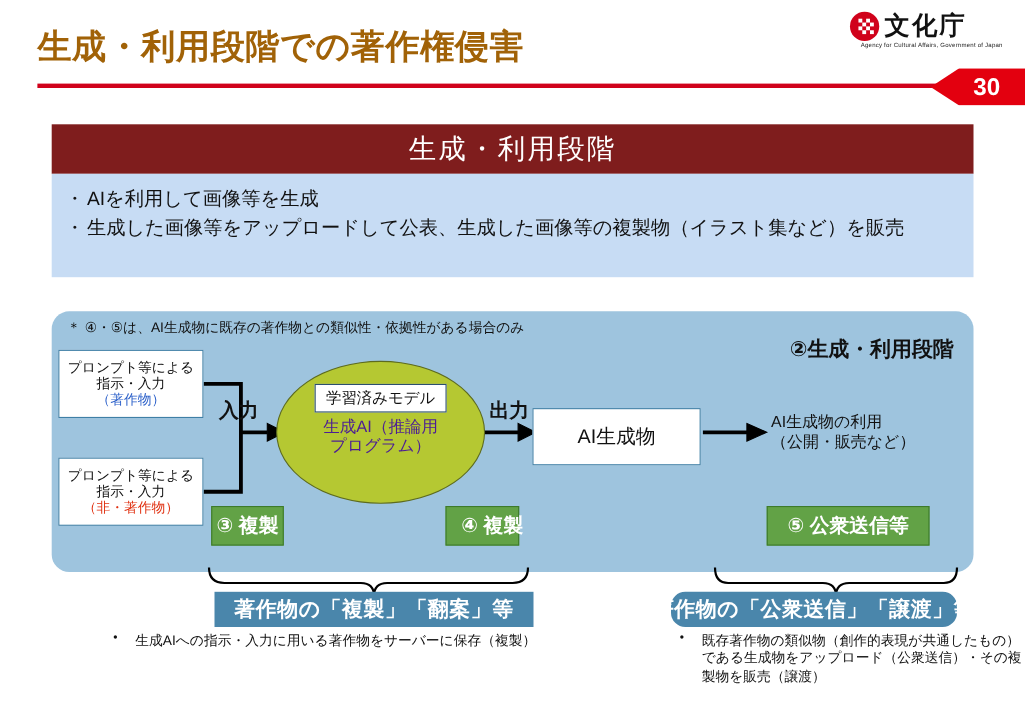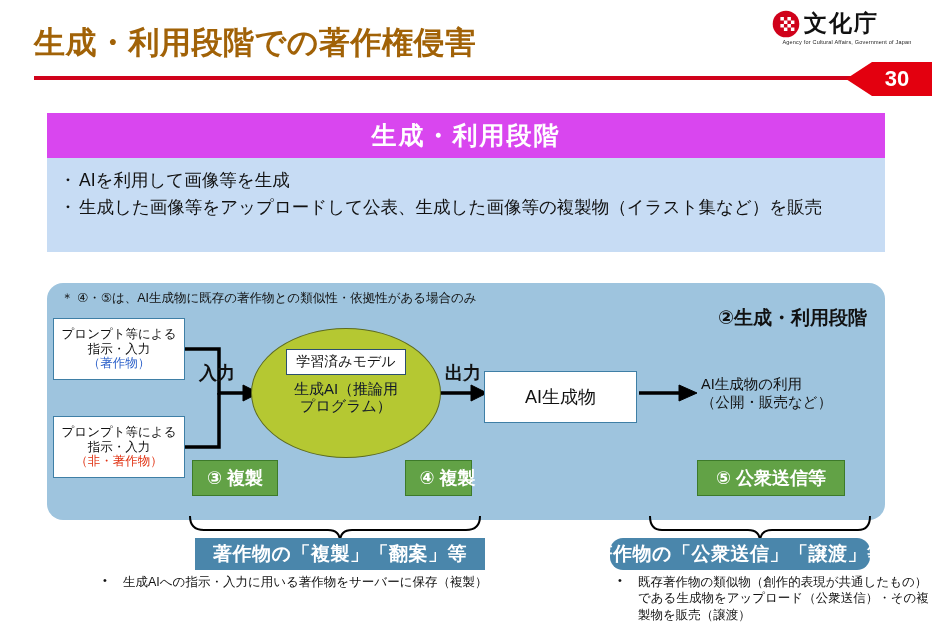--- a/index.html
+++ b/index.html
@@ -41,23 +41,23 @@
     position: absolute; right: 0; top: 0; width: 86px; height: 34px;
     background: #e3000f; color: #fff;
     clip-path: polygon(26px 0, 100% 0, 100% 100%, 26px 100%, 0 50%);
     display: flex; align-items: center; justify-content: center;
     font-size: 22px; font-weight: bold; padding-left: 16px;
   }
 
   
   .banner-block { position: absolute; left: 47px; top: 113px; width: 838px; }
   .banner-head {
-    height: 45px; background: #d946ef; color: #ffffff;
-    display: flex; align-items: center; justify-content: center;
-    font-size: 25px; font-weight: bold; letter-spacing: 2px;
+    height: 45px; background: #7f1d1d; color: #ffffff;
+    display: flex; align-items: center; justify-content: center;
+    font-size: 25px; font-weight: normal; letter-spacing: 2px;
   }
   .banner-body {
     background: #c7dcf4; padding: 10px 14px 14px 14px; min-height: 94px;
   }
   .banner-body ul { list-style: none; margin: 0; padding: 0; }
   .banner-body li {
     font-size: 17.5px; line-height: 1.42; color: #111;
     padding-left: 18px; position: relative; margin-bottom: 2px;
   }
   .banner-body li::before {
@@ -106,42 +106,42 @@
     position: absolute; left: 204px; top: 45px; width: 190px; height: 130px;
     background: #b5c832; border: 1.5px solid #5d6b1f; border-radius: 50%;
     display: flex; flex-direction: column; align-items: center; justify-content: flex-start;
     padding-top: 20px;
   }
   .model-box {
     background: #ffffff; border: 1.5px solid #2c4f6e;
     font-size: 14px; color: #111; padding: 3px 9px; white-space: nowrap;
   }
   .ai-ellipse .ai-caption {
-    margin-top: 5px; font-size: 15px; color: #0f172a; text-align: center; line-height: 1.15;
+    margin-top: 5px; font-size: 15px; color: #4c1d95; text-align: center; line-height: 1.15;
   }
 
   .output-box {
     position: absolute; left: 437px; top: 88px; width: 153px; height: 52px;
     background: #ffffff; border: 1.5px solid #3f7fa6;
     display: flex; align-items: center; justify-content: center;
     font-size: 18px; color: #111;
   }
 
   .use-text {
     position: absolute; left: 654px; top: 92px;
     font-size: 14.5px; color: #111; line-height: 1.26; white-space: nowrap;
   }
 
   .badge {
     position: absolute; height: 36px;
     background: #62a246; border: 1.5px solid #3d7a2a; color: #ffffff;
     display: flex; align-items: center; justify-content: center;
     font-size: 18px; font-weight: bold; white-space: nowrap; padding: 0 10px;
   }
-  #badge-3 { left: 145px; top: 177px; width: 86px; }
+  #badge-3 { left: 145px; top: 177px; width: 66px; }
   #badge-4 { left: 358px; top: 177px; width: 67px; padding-left: 28px; }
   #badge-5 { left: 650px; top: 177px; width: 148px; }
 
   
   .brackets { position: absolute; left: 0; top: 510px; width: 932px; height: 46px; }
 
   
   .bar {
     position: absolute; height: 32px;
     background: #4a86ab; color: #ffffff;

